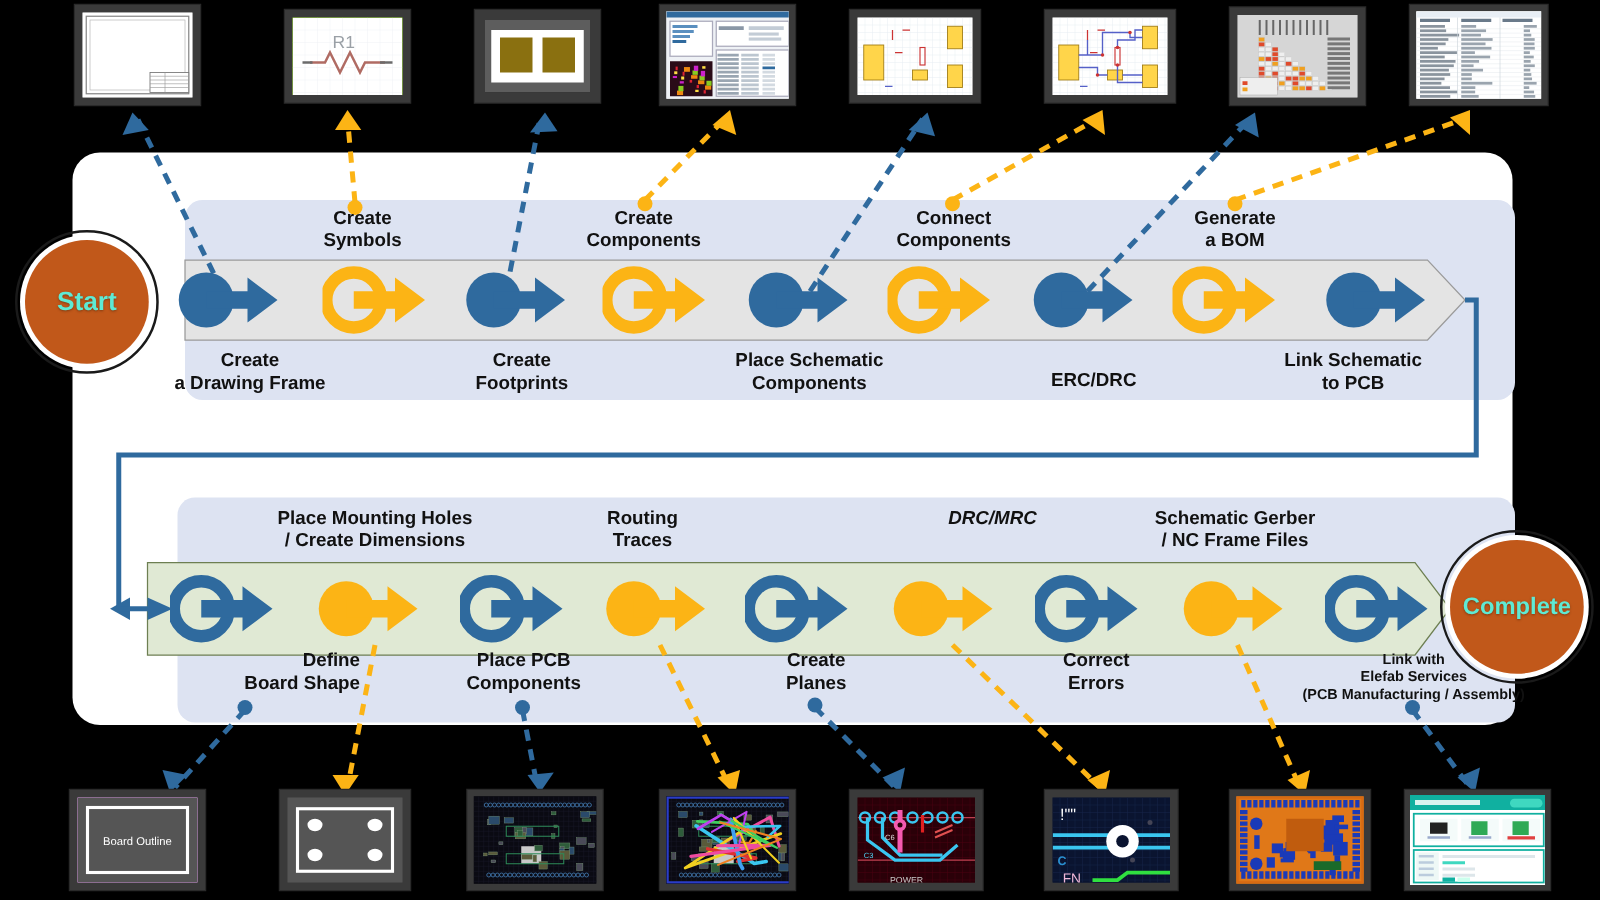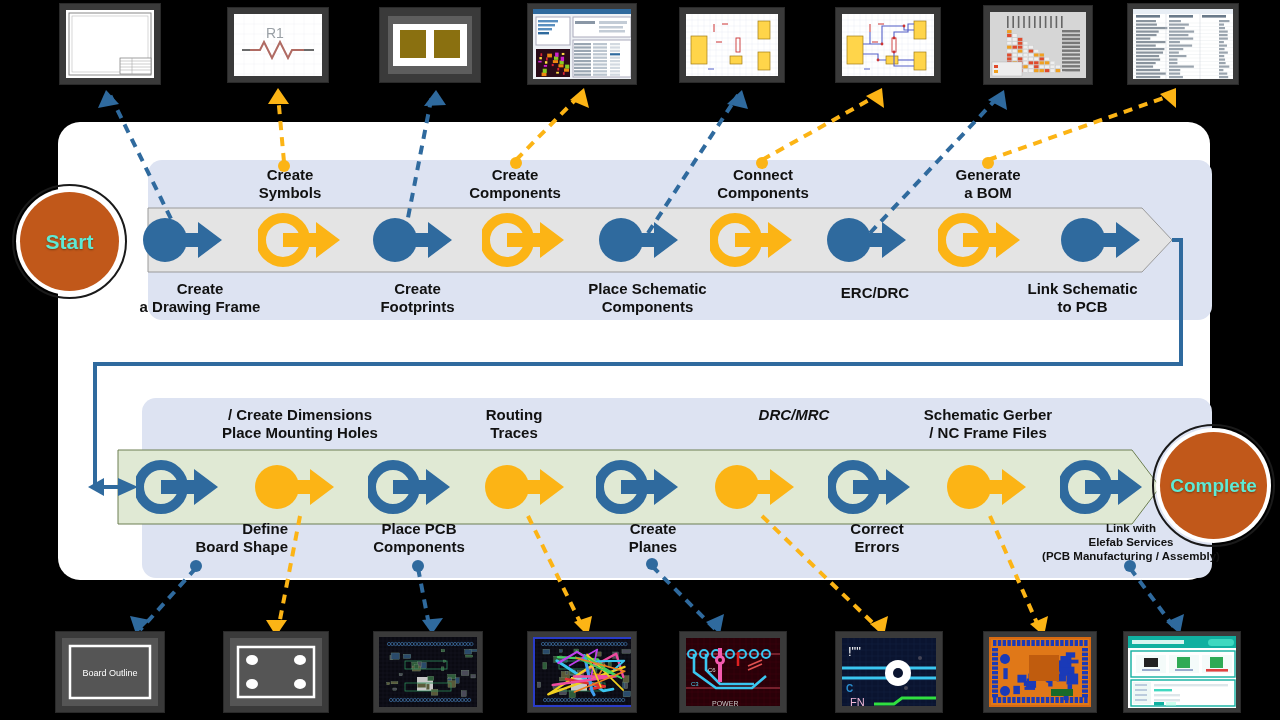--- a/index.html
+++ b/index.html
@@ -203,21 +203,21 @@
         <div>a Drawing Frame</div>
       </div>
       <div class="lbl" style="left: 330px; top: 280px; width: 175px;">
         <div>Create</div>
         <div>Footprints</div>
       </div>
       <div class="lbl" style="left: 555px; top: 280px; width: 185px;">
         <div>Place Schematic</div>
         <div>Components</div>
       </div>
-      <div class="lbl" style="left: 790px; top: 284px; width: 170px;">
+      <div class="lbl" style="left: 790px; top: 296px; width: 170px;">
         <div>ERC/DRC</div>
       </div>
       <div class="lbl" style="left: 990px; top: 280px; width: 185px;">
         <div>Link Schematic</div>
         <div>to PCB</div>
       </div>
       <div class="lbl" style="left: 205px; top: 166px; width: 170px;">
         <div>Create</div>
         <div>Symbols</div>
       </div>
@@ -302,22 +302,22 @@
       <div class="lbl" style="left: 790px; top: 520px; width: 174px;">
         <div>Correct</div>
         <div>Errors</div>
       </div>
       <div class="lbl small" style="left: 968px; top: 522px; width: 326px;">
         <div>Link with</div>
         <div>Elefab Services</div>
         <div>(PCB Manufacturing / Assembly)</div>
       </div>
       <div class="lbl" style="left: 172px; top: 406px; width: 256px;">
+        <div>Place Mounting Holes</div>
         <div>/ Create Dimensions</div>
-        <div>Place Mounting Holes</div>
       </div>
       <div class="lbl" style="left: 434px; top: 406px; width: 160px;">
         <div>Routing</div>
         <div>Traces</div>
       </div>
       <div class="lbl" style="left: 678px; top: 406px; width: 232px; font-style: italic;">
         <div>DRC/MRC</div>
       </div>
       <div class="lbl" style="left: 876px; top: 406px; width: 224px;">
         <div>Schematic Gerber</div>

